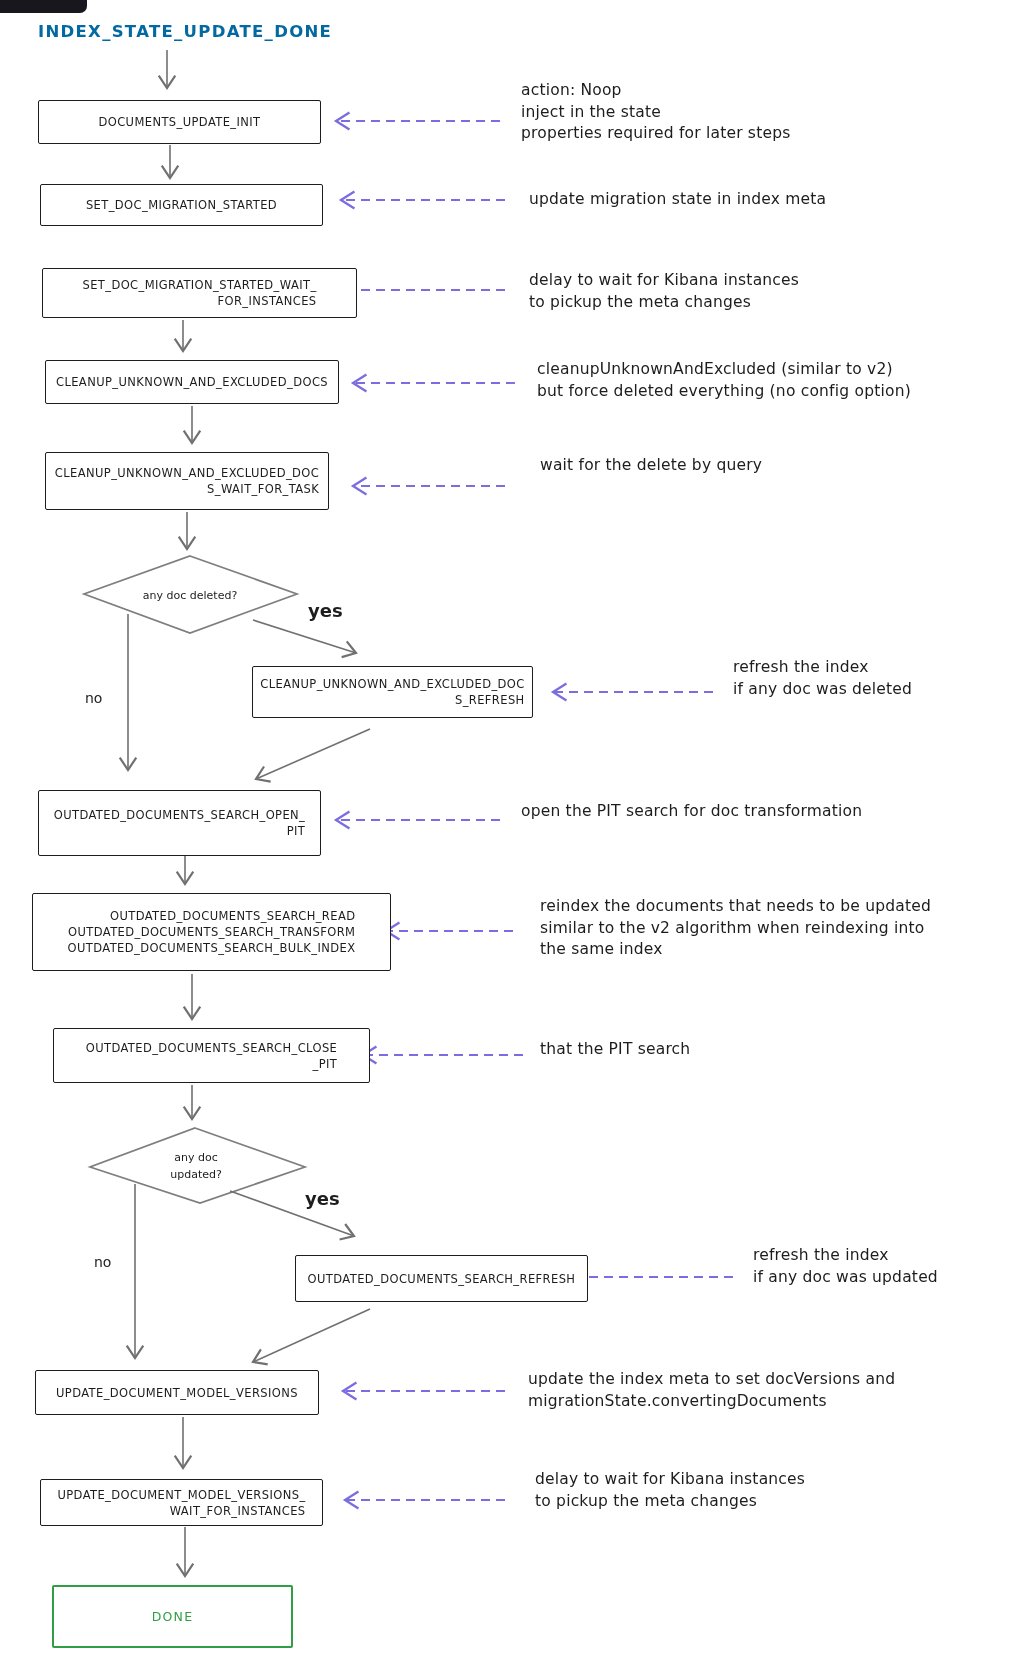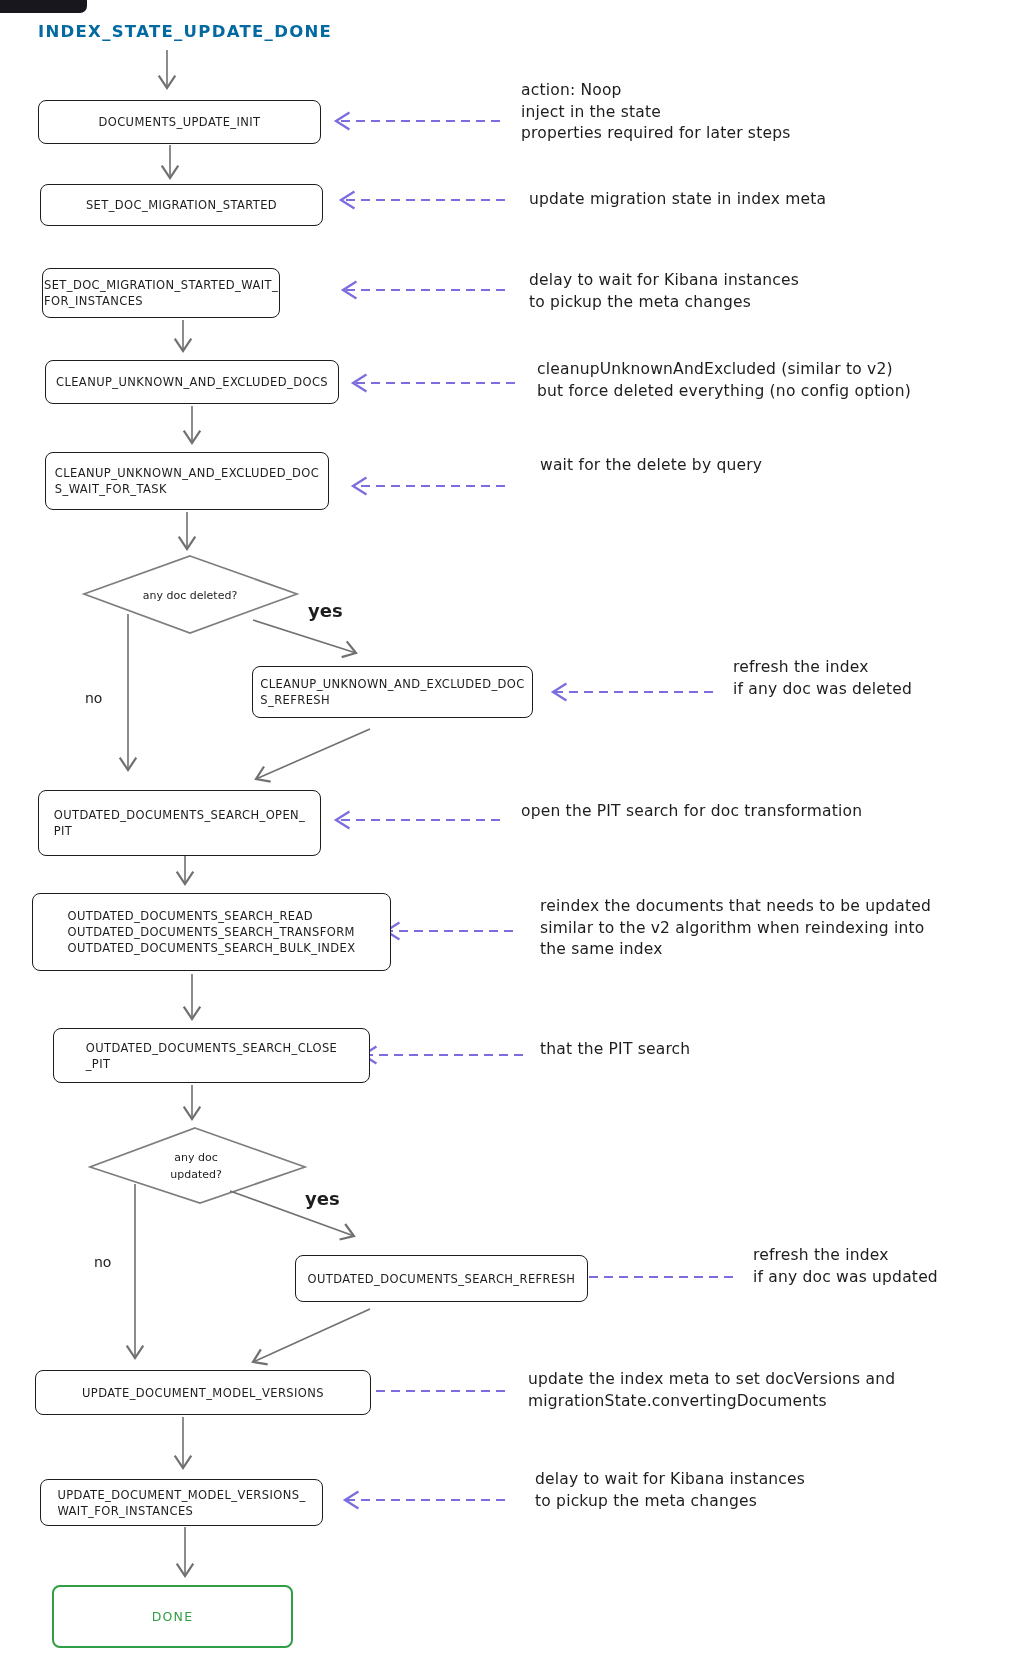--- a/index.html
+++ b/index.html
@@ -1,22 +1,22 @@
 <!DOCTYPE html>
 <html><head>
 <meta charset="utf-8">
 <style>
   html,body{margin:0;padding:0;background:#fff;}
   #canvas{position:relative;width:1024px;height:1672px;background:#ffffff;overflow:hidden;
           font-family:"DejaVu Sans",sans-serif;color:#1d1d1d;}
   #connectors{position:absolute;left:0;top:0;pointer-events:none;}
   .corner-artifact{position:absolute;left:0;top:0;width:87px;height:13px;background:#17171d;border-radius:0 0 7px 0;}
   .diagram-title{position:absolute;font-size:16.5px;font-weight:bold;letter-spacing:1.3px;color:#0369a1;white-space:pre-line;}
-  .node{position:absolute;box-sizing:border-box;border:1.9px solid #1d1d1d;background:#fff;border-radius:8px;
-        display:flex;align-items:center;justify-content:center;text-align:left;
+  .node{position:absolute;box-sizing:border-box;border:1.9px solid #1d1d1d;background:#fff;border-radius:2px;
+        display:flex;align-items:center;justify-content:center;text-align:right;
         font-size:11.5px;line-height:16px;letter-spacing:0.4px;white-space:pre-line;}
   .node.done{border:2.4px solid #2f9e44;color:#2f9e44;font-size:12.5px;letter-spacing:1.2px;}
   .decision-label{position:absolute;text-align:center;font-size:11px;line-height:17px;white-space:pre-line;}
   .annotation{position:absolute;font-size:15.5px;line-height:21.5px;letter-spacing:0.2px;white-space:pre-line;}
   .edge-label{position:absolute;white-space:pre-line;}
   .edge-label.yes{font-size:18px;font-weight:bold;}
   .edge-label.no{font-size:14px;}
 </style>
 </head>
 <body>
@@ -76,21 +76,21 @@
       <path d="M505,1500 L345,1500" marker-end="url(#mPurple)"></path>
     </g>
   </svg>
 
   <div class="diagram-title" style="left:38px;top:22px;">INDEX_STATE_UPDATE_DONE</div>
 
   <div class="node" style="left:38px;top:100px;width:283px;height:44px;">DOCUMENTS_UPDATE_INIT</div>
 
   <div class="node" style="left:40px;top:184px;width:283px;height:42px;">SET_DOC_MIGRATION_STARTED</div>
 
-  <div class="node" style="left:42px;top:268px;width:238px;height:50px;">SET_DOC_MIGRATION_STARTED_WAIT_
+  <div class="node" style="left:42px;top:268px;width:315px;height:50px;">SET_DOC_MIGRATION_STARTED_WAIT_
 FOR_INSTANCES</div>
 
   <div class="node" style="left:45px;top:360px;width:294px;height:44px;">CLEANUP_UNKNOWN_AND_EXCLUDED_DOCS</div>
 
   <div class="node" style="left:45px;top:452px;width:284px;height:58px;">CLEANUP_UNKNOWN_AND_EXCLUDED_DOC
 S_WAIT_FOR_TASK</div>
 
   <div class="node" style="left:252px;top:666px;width:281px;height:52px;">CLEANUP_UNKNOWN_AND_EXCLUDED_DOC
 S_REFRESH</div>
 
@@ -99,21 +99,21 @@
 
   <div class="node" style="left:10px;top:893px;width:359px;height:78px;margin-left:22px;">OUTDATED_DOCUMENTS_SEARCH_READ
 OUTDATED_DOCUMENTS_SEARCH_TRANSFORM
 OUTDATED_DOCUMENTS_SEARCH_BULK_INDEX</div>
 
   <div class="node" style="left:53px;top:1028px;width:317px;height:55px;">OUTDATED_DOCUMENTS_SEARCH_CLOSE
 _PIT</div>
 
   <div class="node" style="left:255px;top:1255px;width:293px;height:47px;margin-left:40px;">OUTDATED_DOCUMENTS_SEARCH_REFRESH</div>
 
-  <div class="node" style="left:35px;top:1370px;width:336px;height:45px;">UPDATE_DOCUMENT_MODEL_VERSIONS</div>
+  <div class="node" style="left:35px;top:1370px;width:284px;height:45px;">UPDATE_DOCUMENT_MODEL_VERSIONS</div>
 
   <div class="node" style="left:40px;top:1479px;width:283px;height:47px;">UPDATE_DOCUMENT_MODEL_VERSIONS_
 WAIT_FOR_INSTANCES</div>
 
   <div class="node done" style="left:52px;top:1585px;width:241px;height:63px;">DONE</div>
 
   <div class="decision-label" style="left:110px;top:587px;width:160px;">any doc deleted?</div>
   <div class="decision-label" style="left:136px;top:1149px;width:120px;">any doc
 updated?</div>
 

